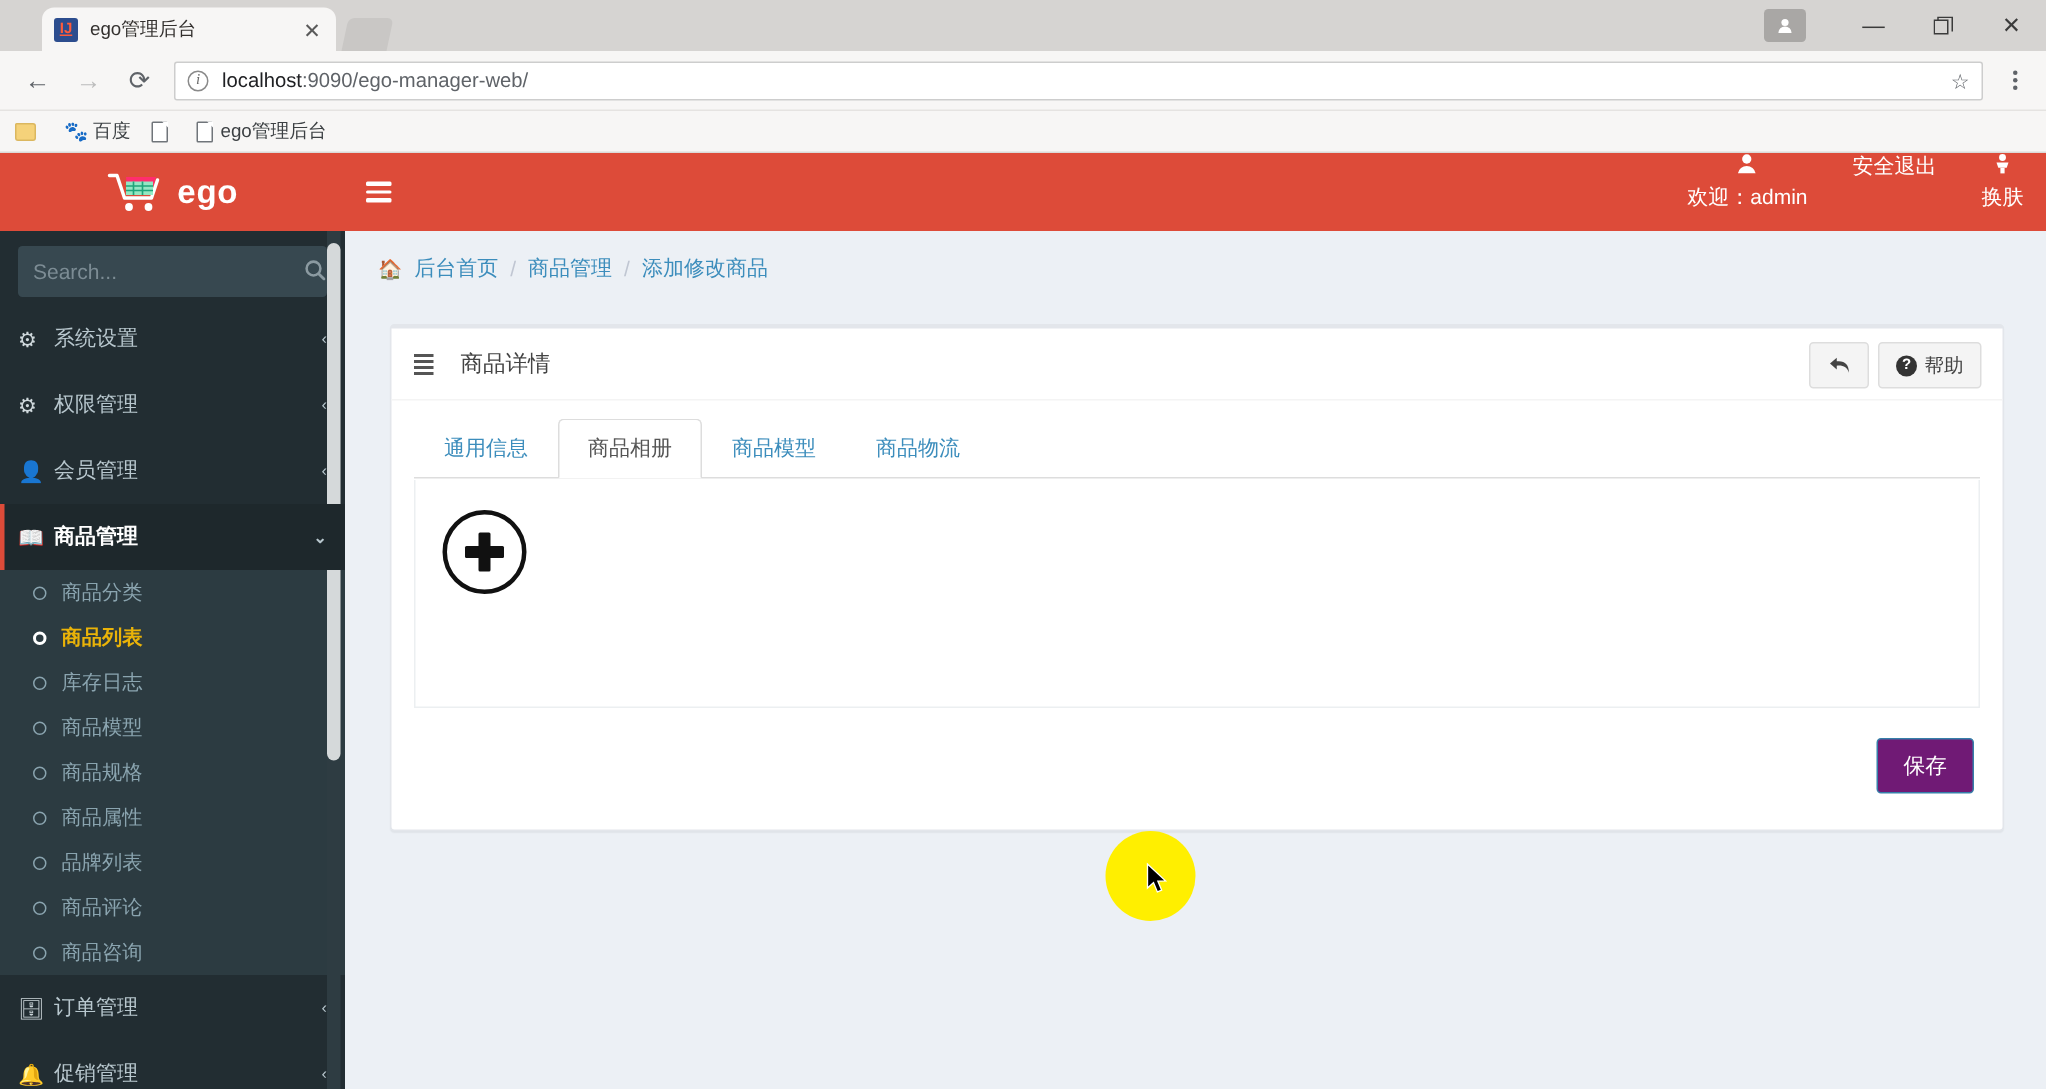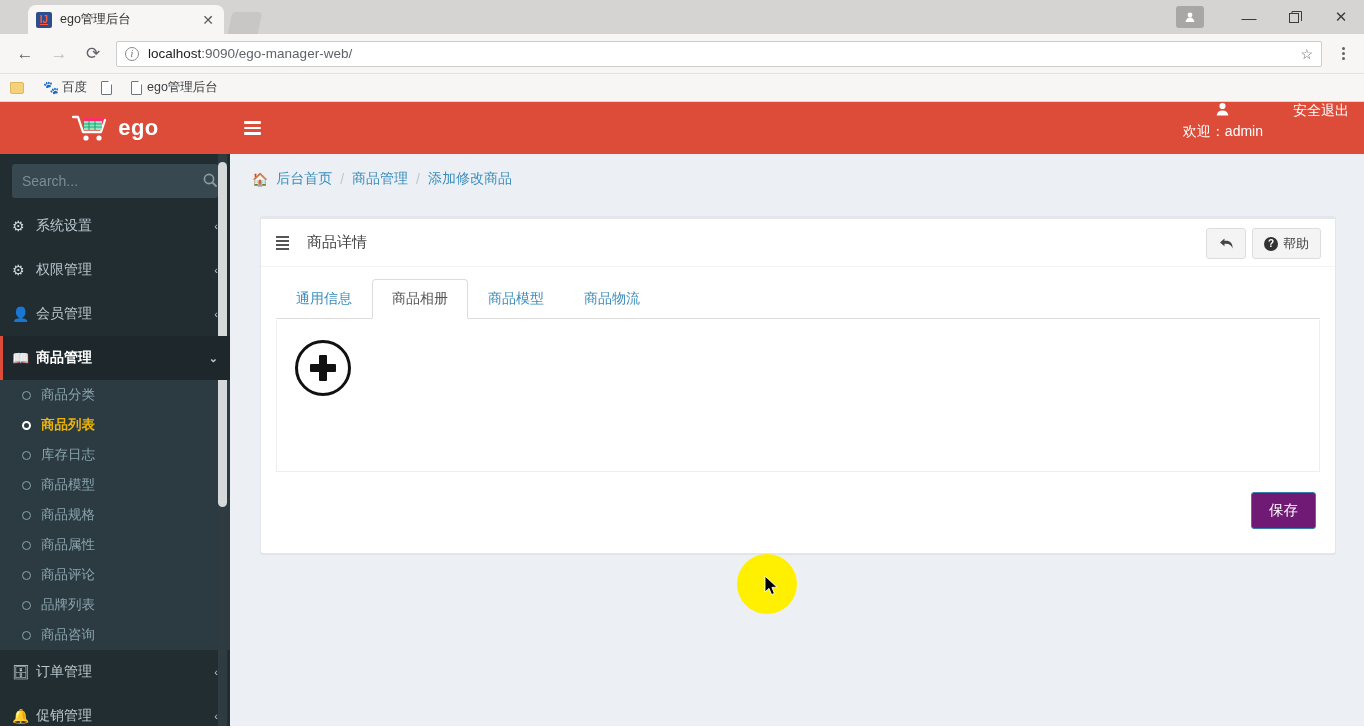--- a/index.html
+++ b/index.html
@@ -365,20 +365,28 @@
         <div class="nav-link">
           <svg width="13" height="14" viewBox="0 0 13 14">
               <circle cx="6.5" cy="4" r="3.1" fill="#fff"></circle>
               <path d="M0.6 13.5 A6 6 0 0 1 12.4 13.5 Z" fill="#fff"></path>
             </svg>
           <span>欢迎：admin</span>
         </div>
         <div class="nav-link">
           <span>安全退出</span>
         </div>
+        <div class="nav-link">
+          <svg width="12" height="14" viewBox="0 0 12 14">
+              <circle cx="6" cy="3" r="2.3" fill="#fff"></circle>
+              <path d="M2 6.4 h8 l-1.2 3.4 h-5.6 z" fill="#fff"></path>
+              <rect x="4.6" y="10" width="2.8" height="3.6" fill="#fff"></rect>
+            </svg>
+          <span>换肤</span>
+        </div>
       </div>
     </div>
 
     <div class="sidebar">
       <div class="sb-track"></div>
       <div class="sb-scrollbar"></div>
 
       <div class="sidebar-search">
         <input type="text" placeholder="Search..." style="">
         <span class="search-go">
@@ -430,25 +438,25 @@
         <div class="submenu-item">
           <span class="s-dot"></span>
           <span>商品规格</span>
         </div>
         <div class="submenu-item">
           <span class="s-dot"></span>
           <span>商品属性</span>
         </div>
         <div class="submenu-item">
           <span class="s-dot"></span>
+          <span>品牌列表</span>
+        </div>
+        <div class="submenu-item">
+          <span class="s-dot"></span>
           <span>商品评论</span>
-        </div>
-        <div class="submenu-item">
-          <span class="s-dot"></span>
-          <span>品牌列表</span>
         </div>
         <div class="submenu-item">
           <span class="s-dot"></span>
           <span>商品咨询</span>
         </div>
       </div>
 
       <div class="menu-item">
         <span class="m-icon">🗄</span>
         <span class="m-label">订单管理</span>

